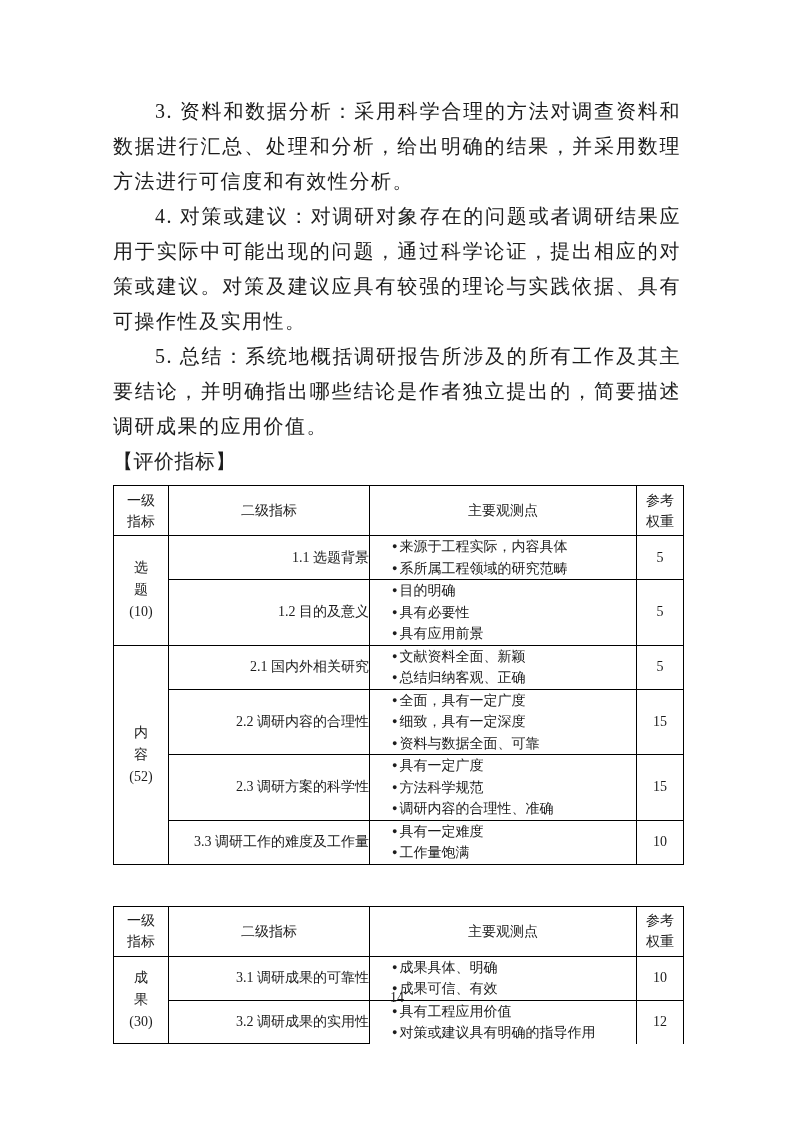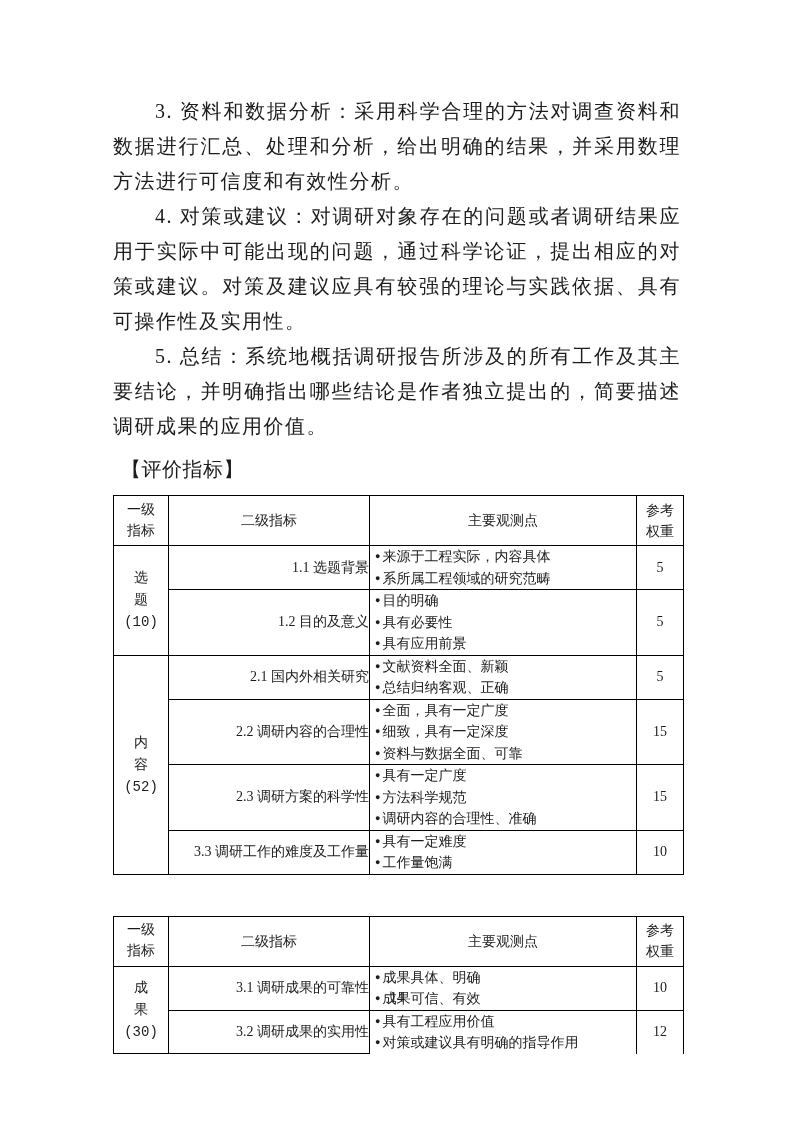--- a/index.html
+++ b/index.html
@@ -25,38 +25,38 @@
   p.body-par {
     margin: 0;
     font-size: 20px;
     line-height: 35px;
     text-indent: 42px;
     text-align: justify;
     text-justify: inter-character;
     letter-spacing: 1.5px;
   }
   .section-heading {
-    margin: 8px;
+    margin: 0;
     font-size: 20px;
     line-height: 35px;
     letter-spacing: 0.5px;
   }
   table.eval {
     border-collapse: collapse;
     table-layout: fixed;
     width: 568px;
     margin-top: 6px;
     font-size: 14px;
   }
   table.eval td {
     border: 1px solid #000;
     padding: 0;
     vertical-align: middle;
   }
-  table.eval .c1 { width: 54px; font-family: Liberation Mono, monospace; }
+  table.eval .c1 { width: 54px; }
   table.eval .c2 { width: 200px; }
   table.eval .c3 { width: 266px; }
   table.eval .c4 { width: 46px; }
   tr.hrow { height: 50px; }
   tr.r2 { height: 42px; }
   tr.r3 { height: 62px; }
   tr.rcut { height: 38px; }
   .hc {
     text-align: center;
     line-height: 21px;
@@ -70,20 +70,21 @@
     text-align: right;
   }
   .points-cell {
     padding-left: 5px !important;
   }
   .point {
     line-height: 20.5px;
     text-align: left;
     white-space: nowrap;
     overflow: hidden;
+    margin-left: 17px;
   }
   .point::before {
     content: "\25CF";
     font-size: 9px;
     margin-right: 2px;
     vertical-align: 2px;
   }
   .weight {
     text-align: center;
   }

